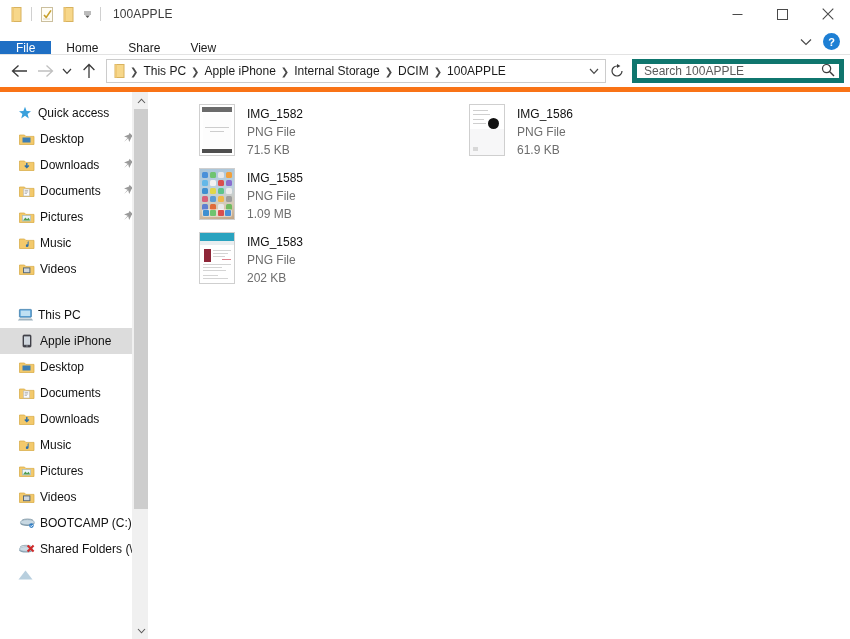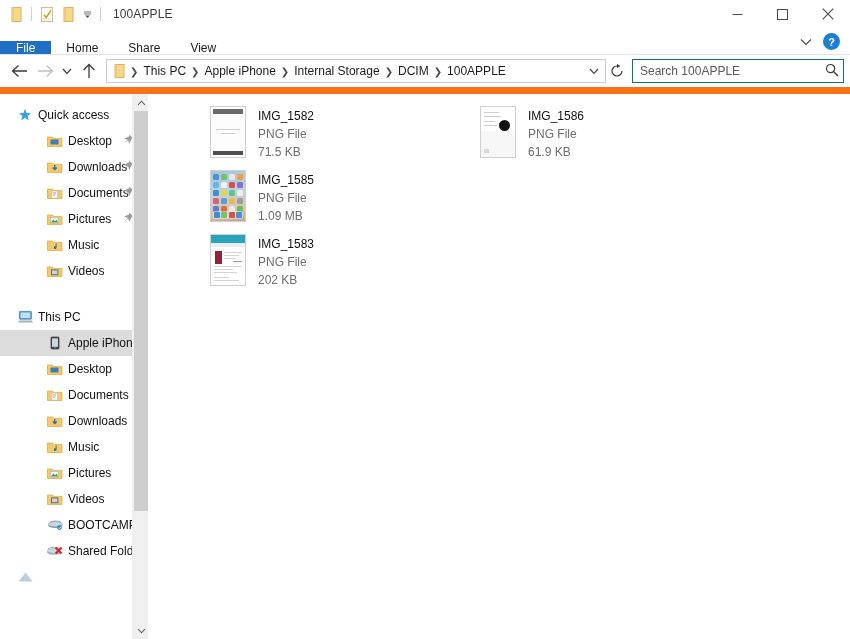--- a/index.html
+++ b/index.html
@@ -41,32 +41,32 @@
   .navbtn { width: 26px; height: 26px; display: flex; align-items: center; justify-content: center; color: #3a3a3a; }
   .navbtn.dim { color: #c0c0c0; }
   .navbtn.small { width: 18px; }
   .addressbar { flex: 1; height: 24px; border: 1px solid #cccccc; background: #fff; display: flex; align-items: center;
                 margin-left: 4px; padding: 0 2px 0 4px; }
   .crumbs { display: flex; align-items: center; flex: 1; overflow: hidden; }
   .crumb { font-size: 12px; color: #1b1b1b; padding: 0 3px; white-space: nowrap; }
   .crumb-sep { color: #4b4b4b; font-size: 10px; padding: 0 2px; }
   .addr-caret { width: 18px; display:flex; align-items:center; justify-content:center; color:#4a4a4a; font-size:9px; }
   .refresh { width: 22px; height: 24px; display:flex; align-items:center; justify-content:center; color:#3a3a3a; }
-  .searchbox { width: 212px; height: 24px; border: 1px solid #0f766e; background:#fff; display:flex; align-items:center;
+  .searchbox { width: 212px; height: 24px; border: 5px solid #0f766e; background:#fff; display:flex; align-items:center;
                margin-left: 4px; padding: 0 4px 0 7px; }
   .searchbox .ph { flex:1; font-size: 12px; color: #5a5a5a; }
 
   
-  .bodyrow { flex: 1; display: flex; min-height: 0; border-top:7px solid #f97316;gap:11px; }
+  .bodyrow { flex: 1; display: flex; min-height: 0; border-top:5px solid #f97316; }
 
   
   .sidebar { width: 148px; position: relative; background: #fff; overflow: hidden; }
   .navpane { padding-top: 8px; }
   .navitem { height: 26px; display: flex; align-items: center; padding-left: 16px; position: relative; }
-  .navitem.lvl2 { padding-left: 46px; }
+  .navitem.lvl2 { padding-left: 18px; }
   .navitem.sel { background: #dcdcdc; }
   .navitem .ico { width: 18px; height: 18px; display: flex; align-items: center; justify-content: center; flex: 0 0 18px; }
   .navitem .lbl { font-size: 12px; color: #111; margin-left: 4px; white-space: nowrap; }
   .pin { position: absolute; right: 14px; top: 50%; transform: translateY(-50%); color: #9a9a9a; }
   .navgap { height: 10px; }
 
   
   .sbar { position: absolute; right: 0; top: 0; bottom: 0; width: 16px; background: #f0f0f0; border-left:1px solid #f0f0f0; }
   .sbar-up, .sbar-dn { position: absolute; left: 0; width: 16px; height: 17px; display: flex; align-items: center; justify-content: center;
                        color: #5a5a5a; font-size: 8px; background: #f0f0f0; }

